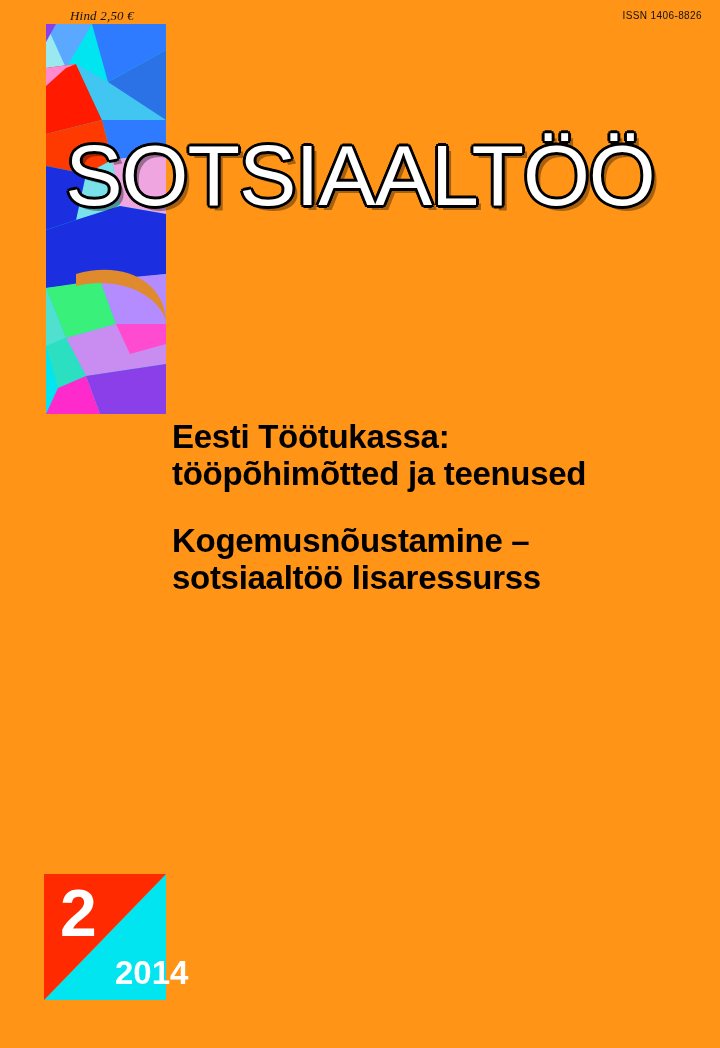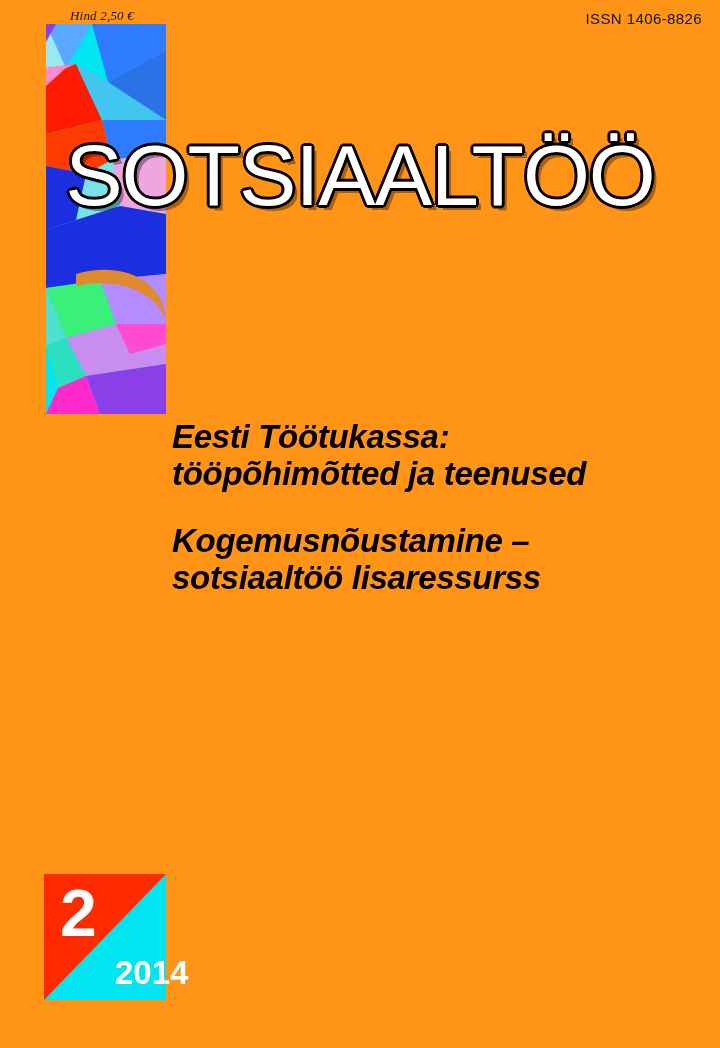--- a/index.html
+++ b/index.html
@@ -31,21 +31,21 @@
     font-family: "Liberation Serif", serif;
     font-style: italic;
     font-size: 13px;
     color: #111;
     letter-spacing: 0.2px;
   }
   .issn {
     position: absolute;
     right: 18px;
     top: 10px;
-    font-size: 15px;
+    font-size: 10px;
     color: #111;
     letter-spacing: 0.4px;
   }
 
   
   .art {
     position: absolute;
     left: 46px;
     top: 24px;
     width: 120px;
@@ -82,21 +82,20 @@
     width: 520px;
   }
   .headline {
     font-family: "Liberation Sans", sans-serif;
     font-weight: bold;
     font-size: 33px;
     line-height: 37px;
     color: #000000;
     margin-bottom: 30px;
     letter-spacing: -0.3px;
-    font-style: italic;
   }
   .headline .l2 { display: block; }
 
   
   .badge {
     position: absolute;
     left: 44px;
     top: 874px;
     width: 122px;
     height: 126px;

